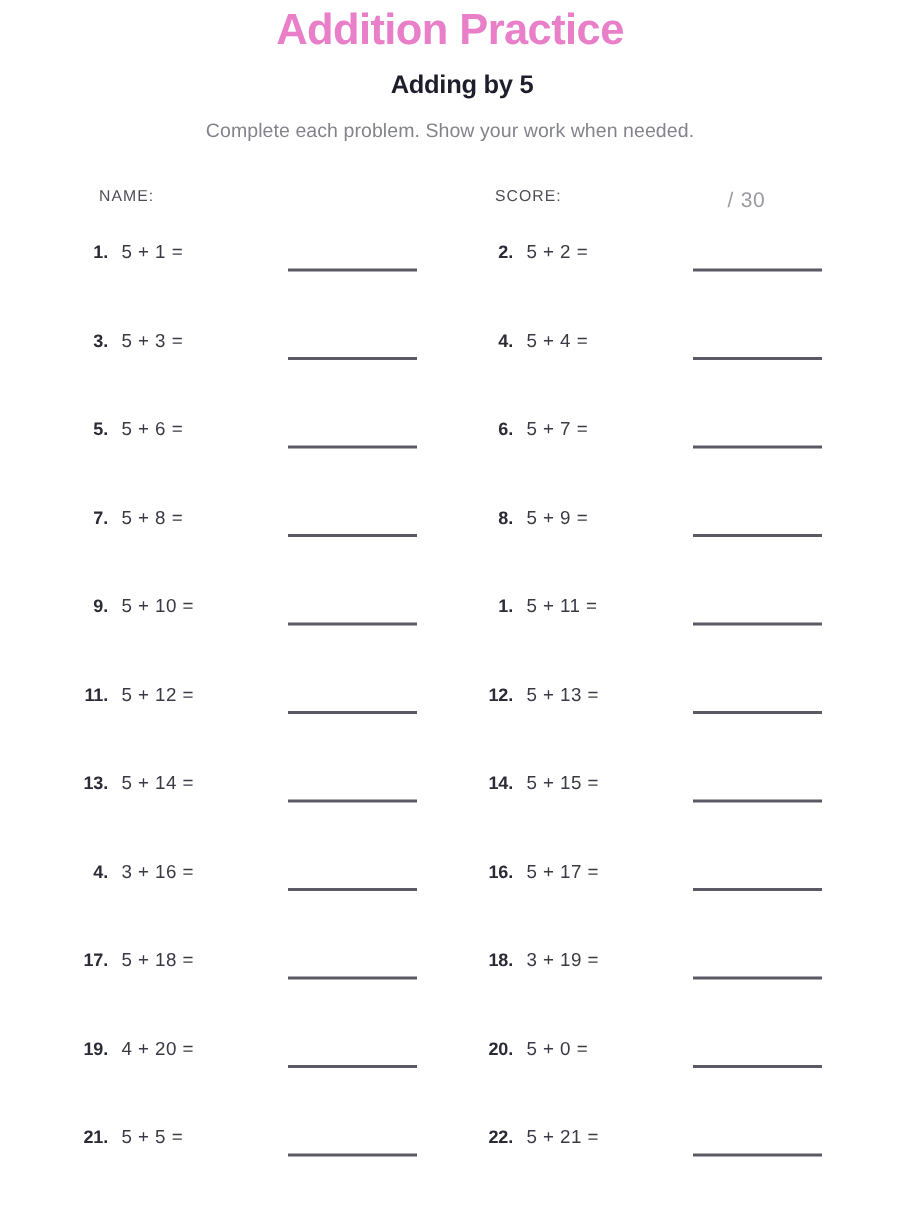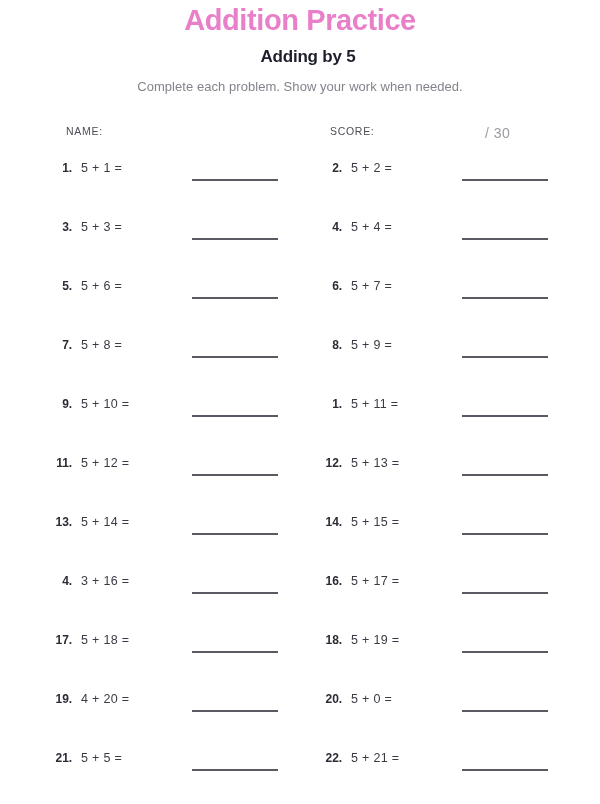--- a/index.html
+++ b/index.html
@@ -248,21 +248,21 @@
         </div>
       </div>
       <div class="prow">
         <div class="cell cell-left">
           <span class="pnum">17.</span>
           <span class="peq">5 + 18 =</span>
           <div class="pline"></div>
         </div>
         <div class="cell cell-right">
           <span class="pnum">18.</span>
-          <span class="peq">5 + 19 =</span>
+          <span class="peq">3 + 19 =</span>
           <div class="pline"></div>
         </div>
       </div>
       <div class="prow">
         <div class="cell cell-left">
           <span class="pnum">19.</span>
           <span class="peq">4 + 20 =</span>
           <div class="pline"></div>
         </div>
         <div class="cell cell-right">

